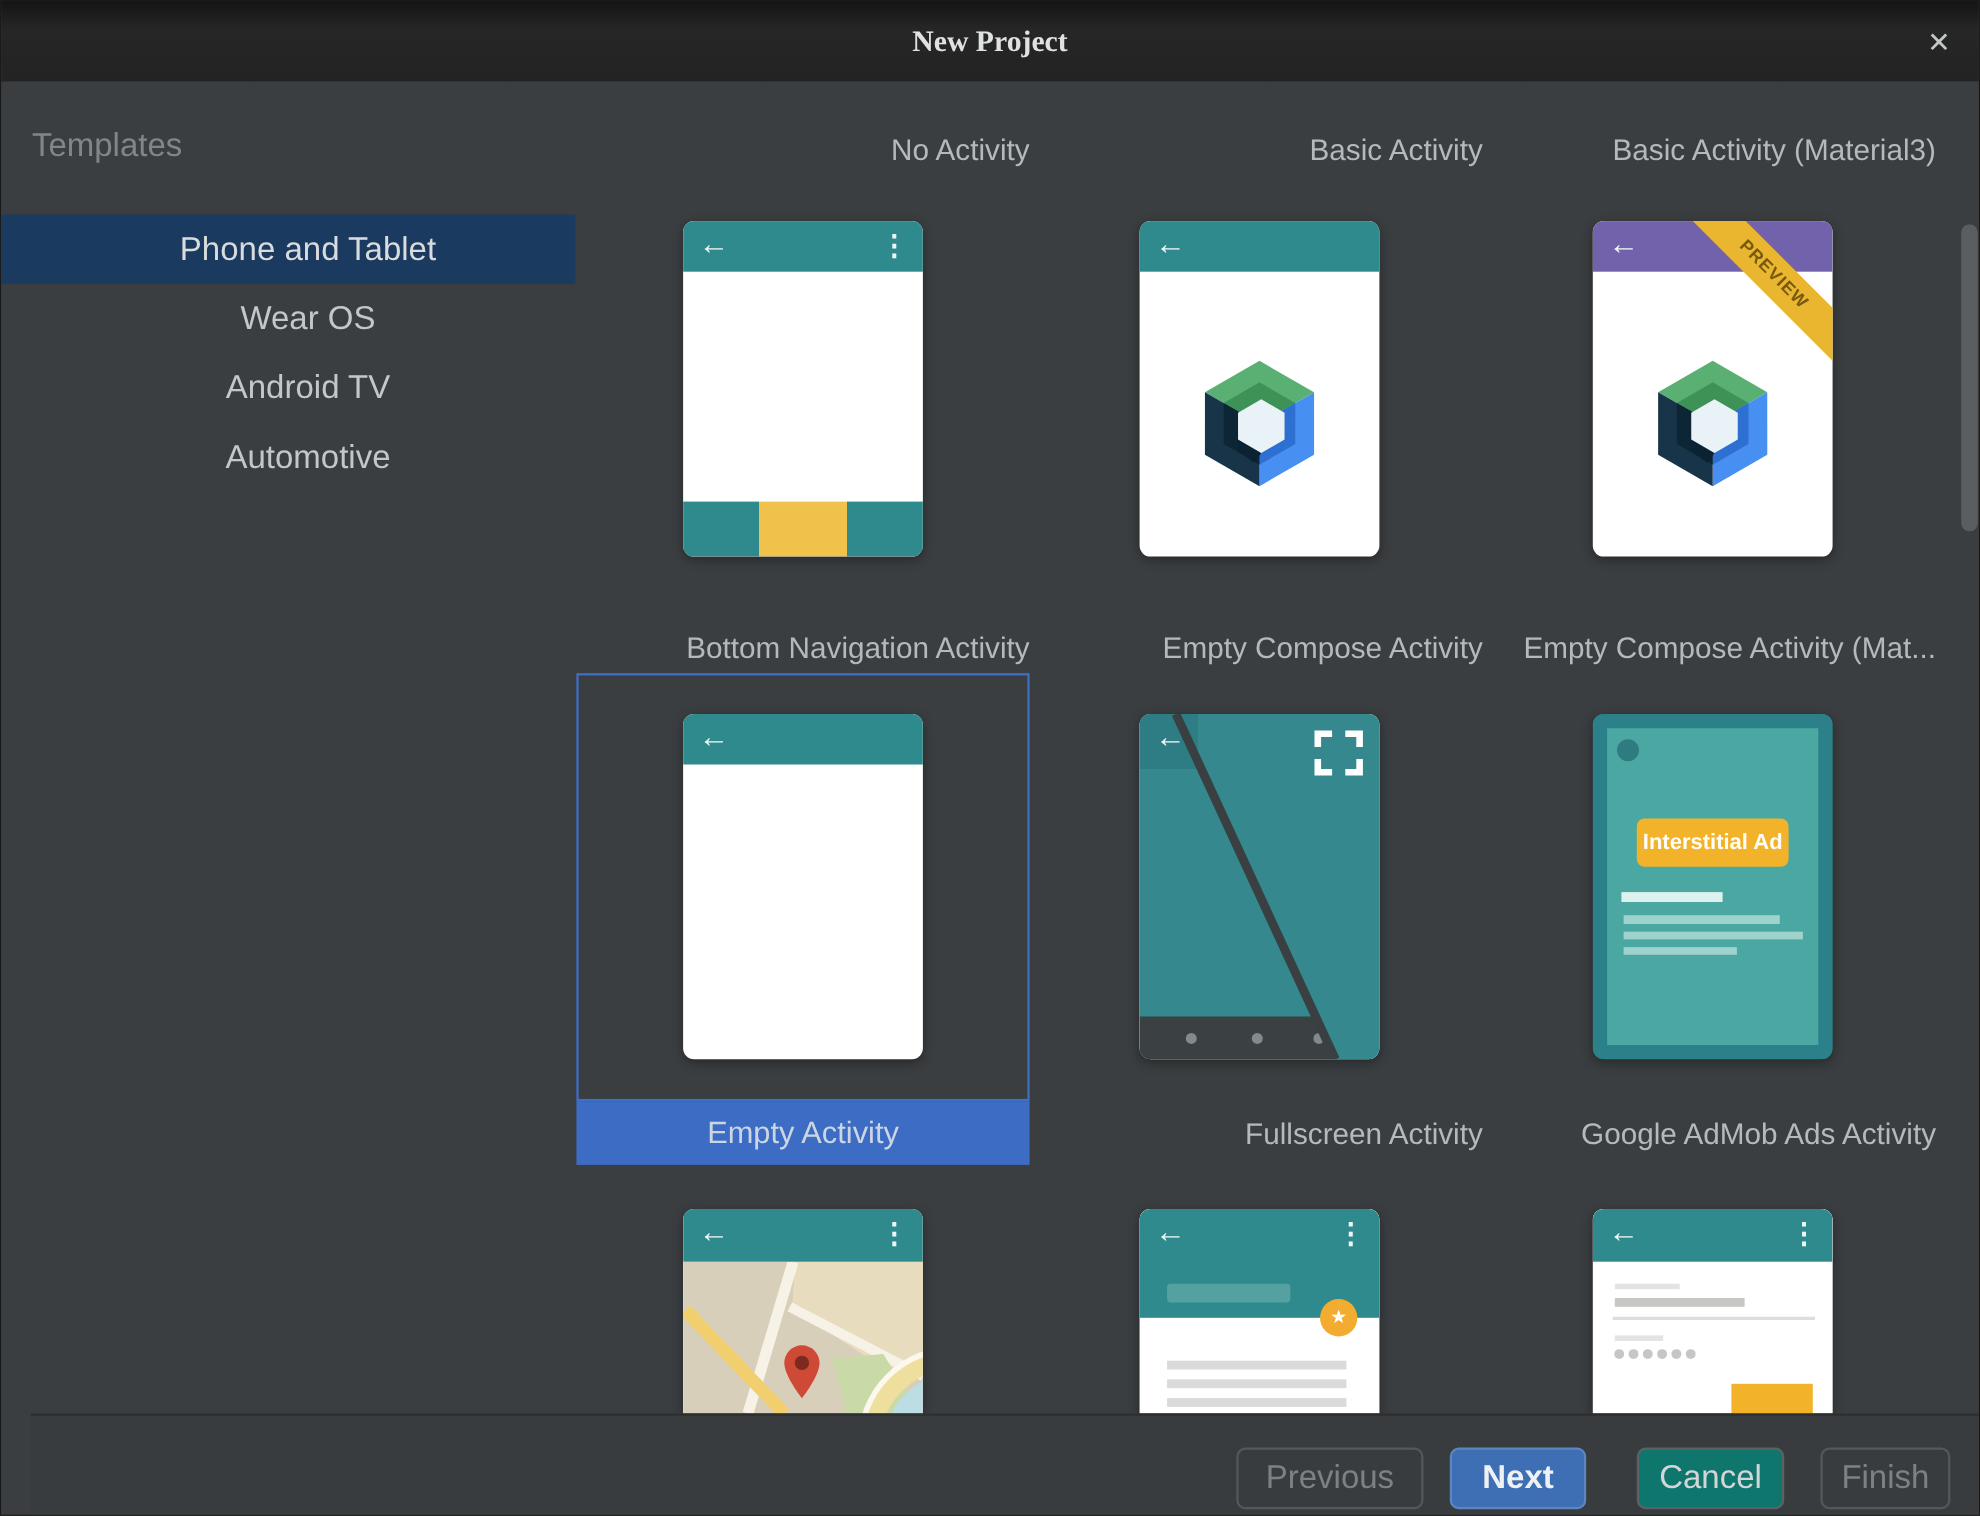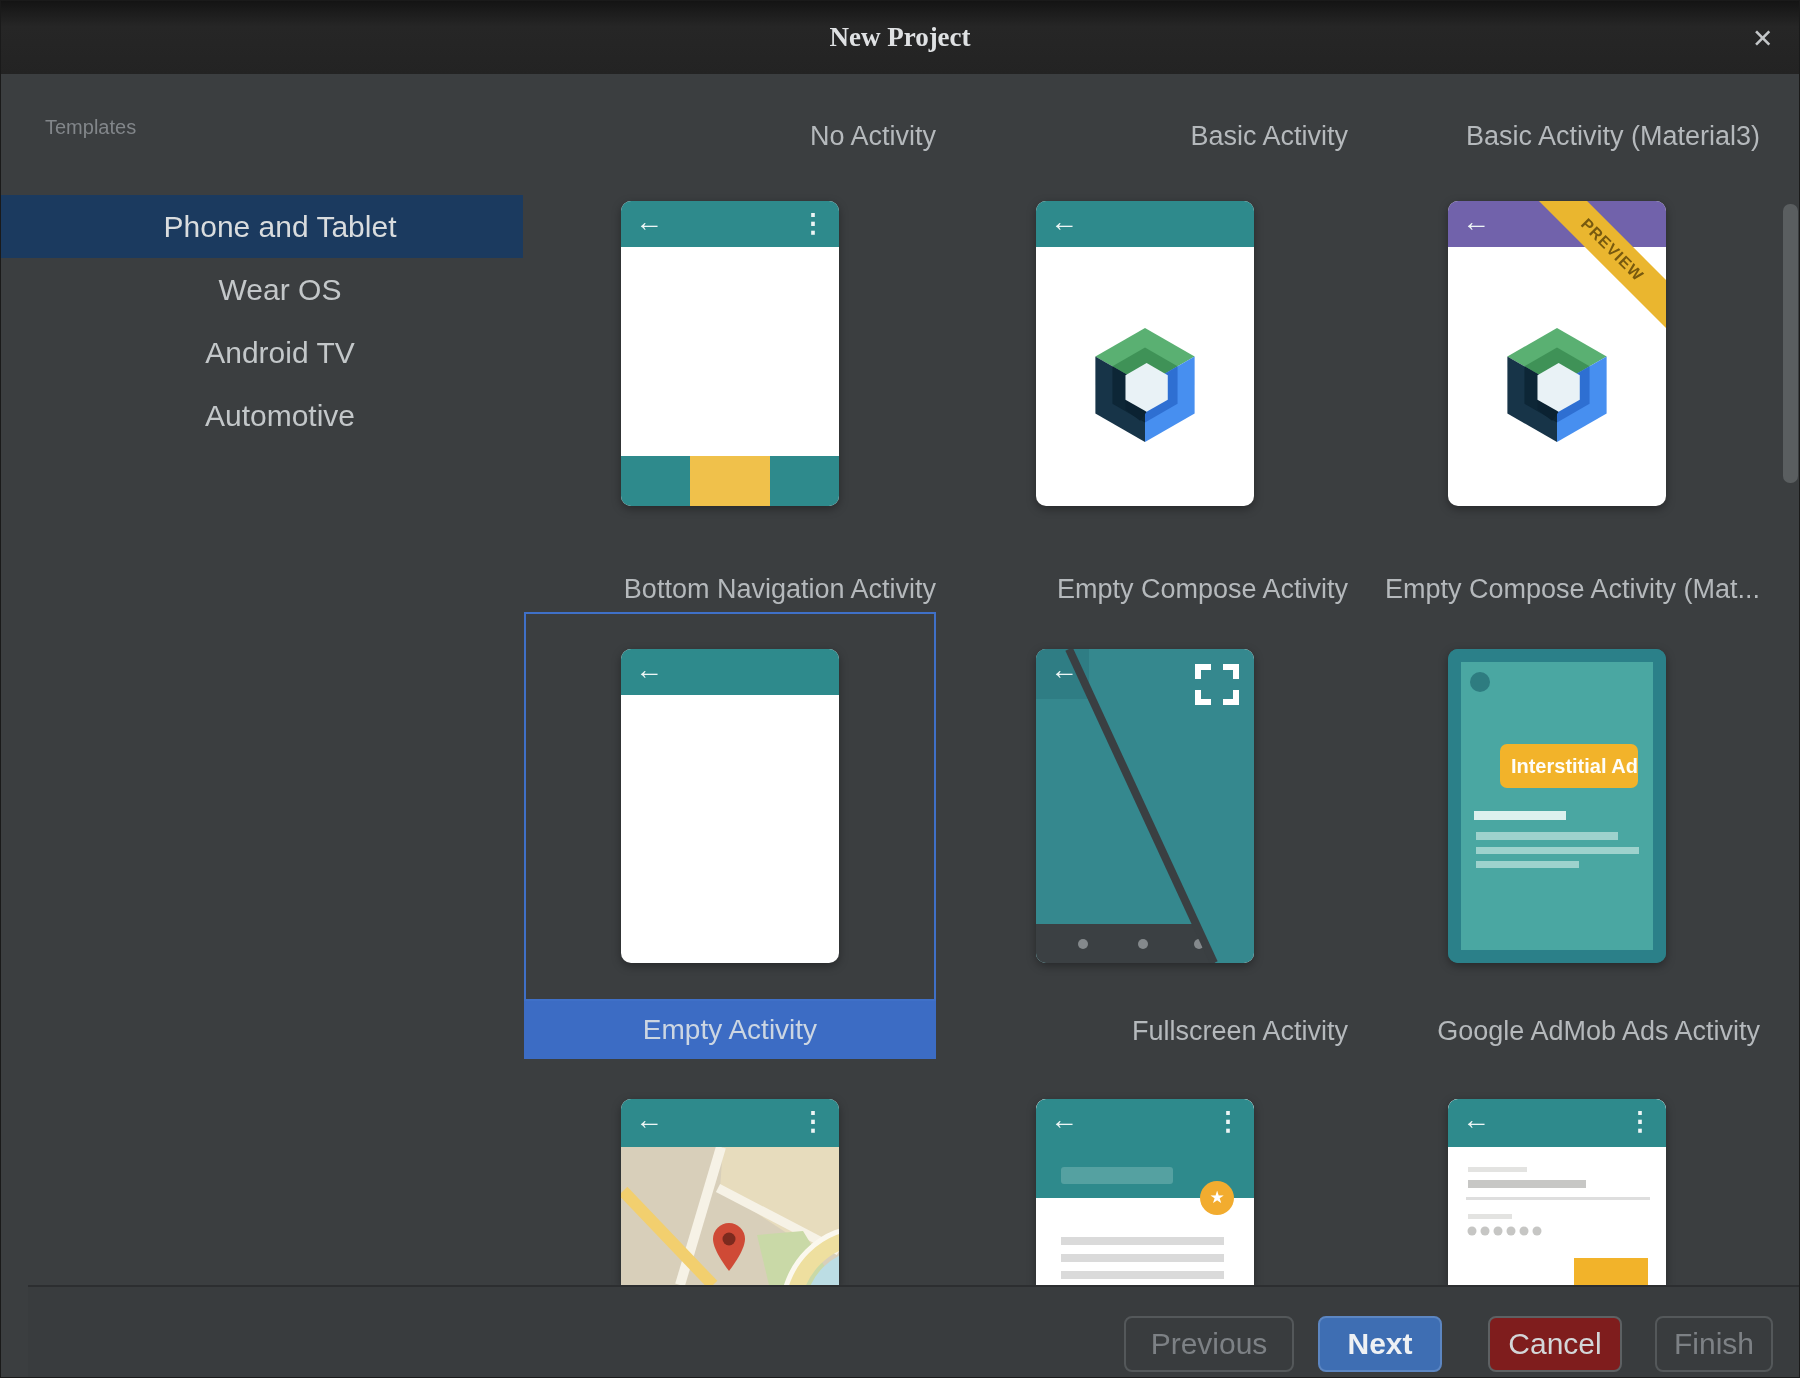--- a/index.html
+++ b/index.html
@@ -9,21 +9,21 @@
     border:1px solid #1a1a1a;box-sizing:border-box;
   }
   
   .titlebar{position:absolute;left:0;top:0;width:100%;height:73px;
     background:linear-gradient(#141414,#262626 35%,#232323);font-family:Liberation Serif, serif;}
   .titlebar .title{position:absolute;left:0;top:0;width:100%;height:73px;line-height:73px;
     text-align:center;color:#dfe1e3;font-size:27px;font-weight:bold;}
   .titlebar .close{position:absolute;right:26px;top:50%;transform:translateY(-50%);
     color:#c3c6c8;font-size:36px;font-weight:bold;line-height:1;}
   
-  .sidebar-header{position:absolute;left:44px;top:115px;font-size:20px;color:#82868a;}
+  .sidebar-header{position:absolute;left:28px;top:115px;font-size:30px;color:#82868a;}
   .side-item{position:absolute;left:0;width:522px;height:63px;line-height:63px;
     padding-left:36px;box-sizing:border-box;font-size:30px;color:#c3c7c9;white-space:nowrap;text-align:center;}
   .side-item.selected{background:#1b3a5f;color:#d9dcde;}
   
   .cell-label{position:absolute;width:412px;height:34px;line-height:34px;text-align:right;
     font-size:27px;color:#b5b9bc;white-space:nowrap;overflow:hidden;}
   .sel-border{position:absolute;left:523px;top:611px;width:412px;height:389px;
     border:2px solid #3f70c8;box-sizing:border-box;}
   .sel-bar{position:absolute;left:523px;top:1000px;width:412px;height:58px;line-height:58px;
     background:#3c6cc4;color:#ccd6e2;font-size:28px;text-align:center;}
@@ -37,32 +37,32 @@
   .menu{position:absolute;right:13px;top:9px;color:#edf5f5;font-size:26px;font-weight:bold;line-height:1;z-index:3;}
   .bnav-footer{position:absolute;left:0;bottom:0;width:100%;height:50px;display:flex;}
   .bnav-footer .t{background:#2e8a8c;flex:0 0 69px;}
   .bnav-footer .y{background:#f0c14b;flex:0 0 80px;}
   .logo{position:absolute;left:48px;top:118px;}
   .ribbon{position:absolute;top:32px;right:-62px;width:232px;height:34px;line-height:34px;
     transform:rotate(45deg);background:#eab62f;color:#77590f;font-size:16px;font-weight:bold;
     letter-spacing:1px;text-align:center;z-index:2;}
   .admob-btn{position:absolute;left:40px;top:95px;width:138px;height:44px;line-height:44px;
     border-radius:7px;background:#f2b32a;color:#fefdf8;font-size:20px;font-weight:bold;
-    text-align:right;z-index:2;margin-left:12px;}
+    text-align:center;z-index:2;}
   .fab{position:absolute;left:164px;top:82px;width:34px;height:34px;border-radius:50%;
     background:#f2ac2f;color:#fff;font-size:17px;line-height:34px;text-align:center;z-index:3;}
   
   .scroll-thumb{position:absolute;left:1782px;top:203px;width:15px;height:279px;
     background:#5a5e60;border-radius:7px;}
   
   .footer{position:absolute;left:0;top:1284px;width:100%;height:94px;background:#393c3e;
     border-top:2px solid #2c2e30;box-sizing:border-box;margin-left:27px;}
   .btn{position:absolute;top:29px;height:56px;line-height:52px;border-radius:8px;text-align:center;
     font-size:30px;box-sizing:border-box;border:2px solid #54585a;color:#7d8185;background:transparent;}
-  .btn.normal{background:#7f1d1d;border-color:#5d6163;color:#d3d6d8;}
+  .btn.normal{background:#0f766e;border-color:#5d6163;color:#d3d6d8;}
   .btn.primary{background:#3e6eb3;border-color:#5c86c2;color:#eef1f4;font-weight:bold;}
 </style>
 </head>
 <body>
 
 <div class="stage">
 
   <div class="titlebar">
     <div class="title">New Project</div>
     <div class="close">×</div>

